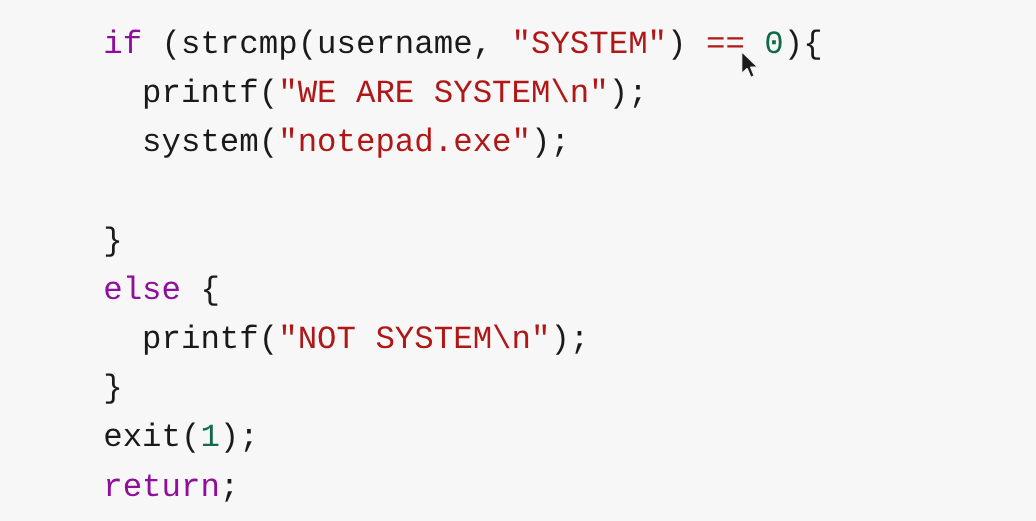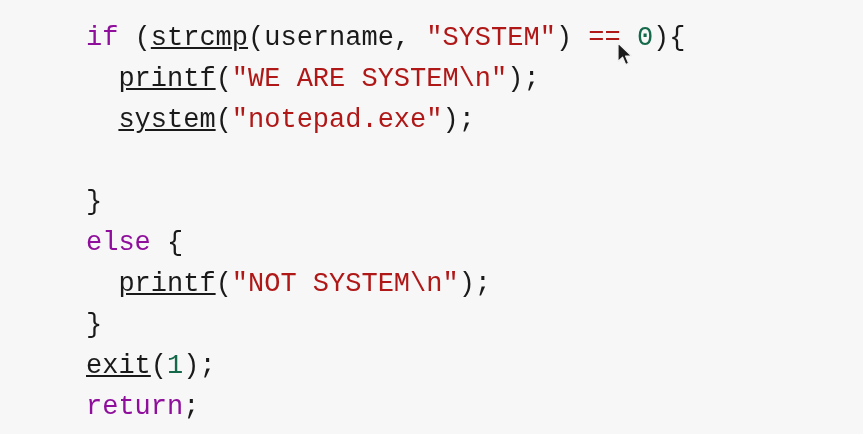--- a/index.html
+++ b/index.html
@@ -41,21 +41,21 @@
     display: block;
     height: 41px;
     white-space: pre;
   }
 
   .tok-kw      { color: #8f0f9c; }
   .tok-str     { color: #b01818; }
   .tok-num     { color: #14694a; }
   .tok-op      { color: #b01818; }
   .tok-plain   { color: #1a1a1a; }
-  .tok-fn      { color: #1a1a1a; text-decoration: underline; }
+  .tok-fn      { color: #1a1a1a; }
   .tok-punct   { color: #1a1a1a; }
 
   
   #mouse-cursor {
     position: absolute;
     left: 617px;
     top: 42px;
     width: 18px;
     height: 26px;
     pointer-events: none;

